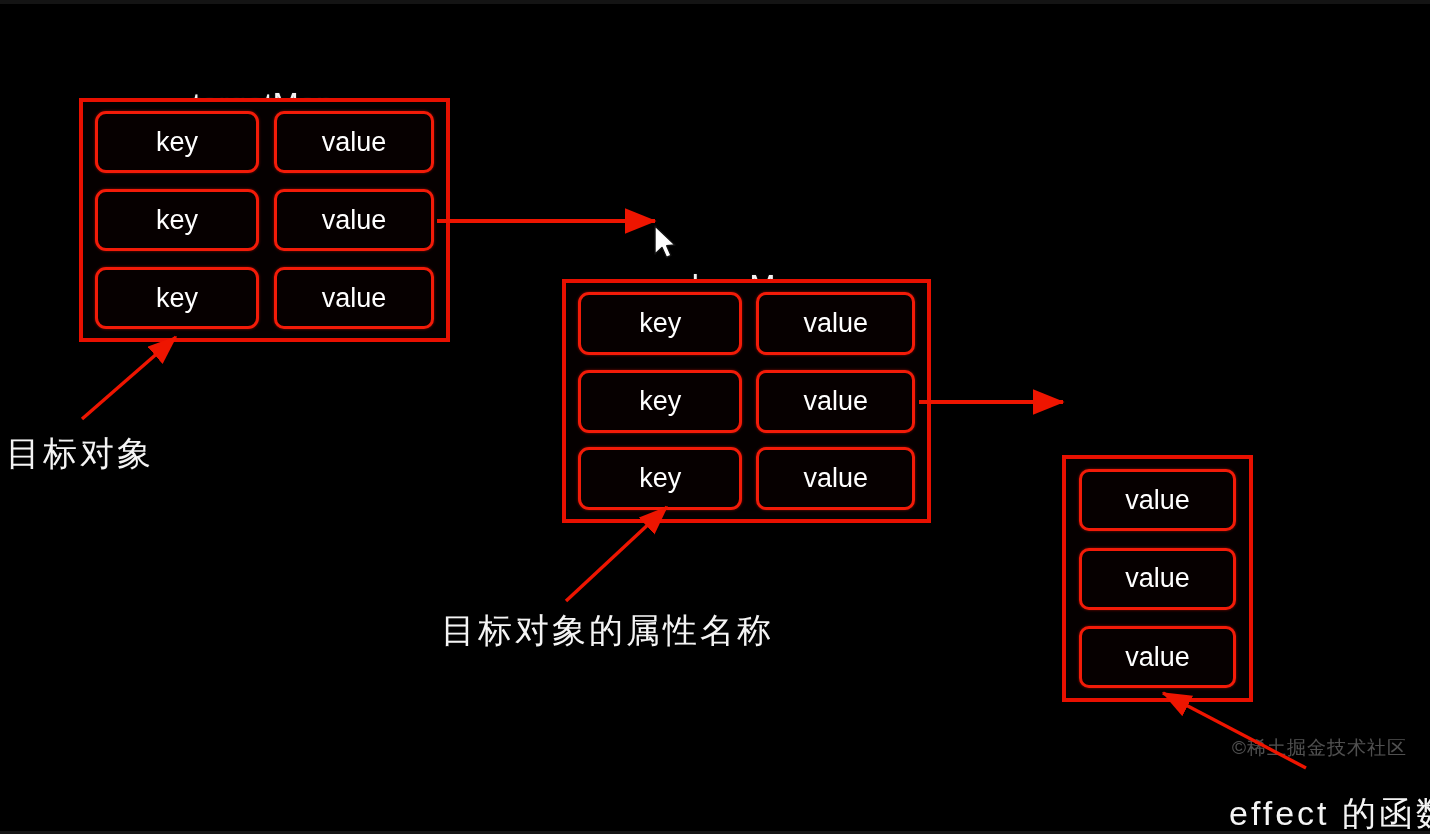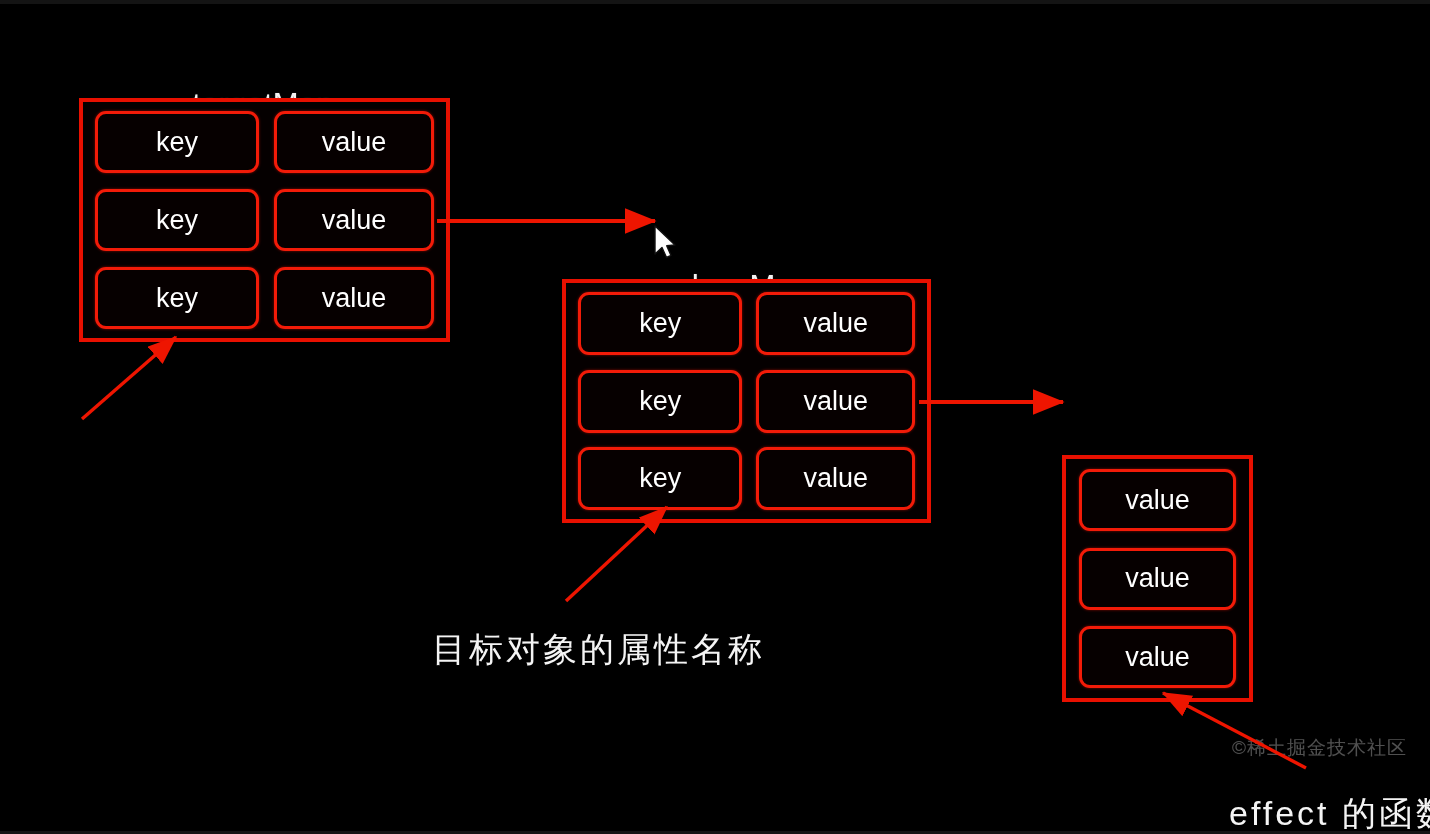--- a/index.html
+++ b/index.html
@@ -72,21 +72,21 @@
     background: #060000;
     box-sizing: border-box;
     display: flex;
     align-items: center;
     justify-content: center;
     color: #ffffff;
     font-size: 27px;
     box-shadow: 0 0 3px rgba(232,16,0,0.55);
   }
   .cell.key   { width: 164px; height: 62px; }
-  .cell.value { width: 160px; height: 62px; }
+  .cell.value { width: 160px; height: 62px; border-radius: 10px; }
 
   
   #deps-map .cell.key   { width: 166px; height: 63px; }
   #deps-map .cell.value { width: 160px; height: 63px; }
 
   
   #dep-set {
     padding: 10px 13px;
   }
   #dep-set .cell.value { width: 160px; height: 62px; }
@@ -142,20 +142,21 @@
     <div class="map-row">
       <div class="cell key">key</div>
       <div class="cell value">value</div>
     </div>
     <div class="map-row">
       <div class="cell key">key</div>
       <div class="cell value">value</div>
     </div>
   </div>
 
+  <div class="cn-label" style="left:6px; top:433px;">目标对象</div>
 
   <div class="label" style="left:596px; top:184px; width:300px;">
     <span class="ln">depsMap</span>
     <span class="ln">new Map()</span>
   </div>
 
   <div class="map-box" id="deps-map" style="left:562px; top:279px; width:369px; height:244px;">
     <div class="map-row">
       <div class="cell key">key</div>
       <div class="cell value">value</div>
@@ -163,21 +164,21 @@
     <div class="map-row">
       <div class="cell key">key</div>
       <div class="cell value">value</div>
     </div>
     <div class="map-row">
       <div class="cell key">key</div>
       <div class="cell value">value</div>
     </div>
   </div>
 
-  <div class="cn-label" style="left:432px; top:610px;margin-top:19px;">目标对象的属性名称</div>
+  <div class="cn-label" style="left:441px; top:610px;">目标对象的属性名称</div>
 
   <div class="label" style="left:1047px; top:366px; width:200px;">
     <span class="ln">dep</span>
     <span class="ln">new Set()</span>
   </div>
 
   <div class="map-box" id="dep-set" style="left:1062px; top:455px; width:191px; height:247px;">
     <div class="map-row">
       <div class="cell value">value</div>
     </div>

